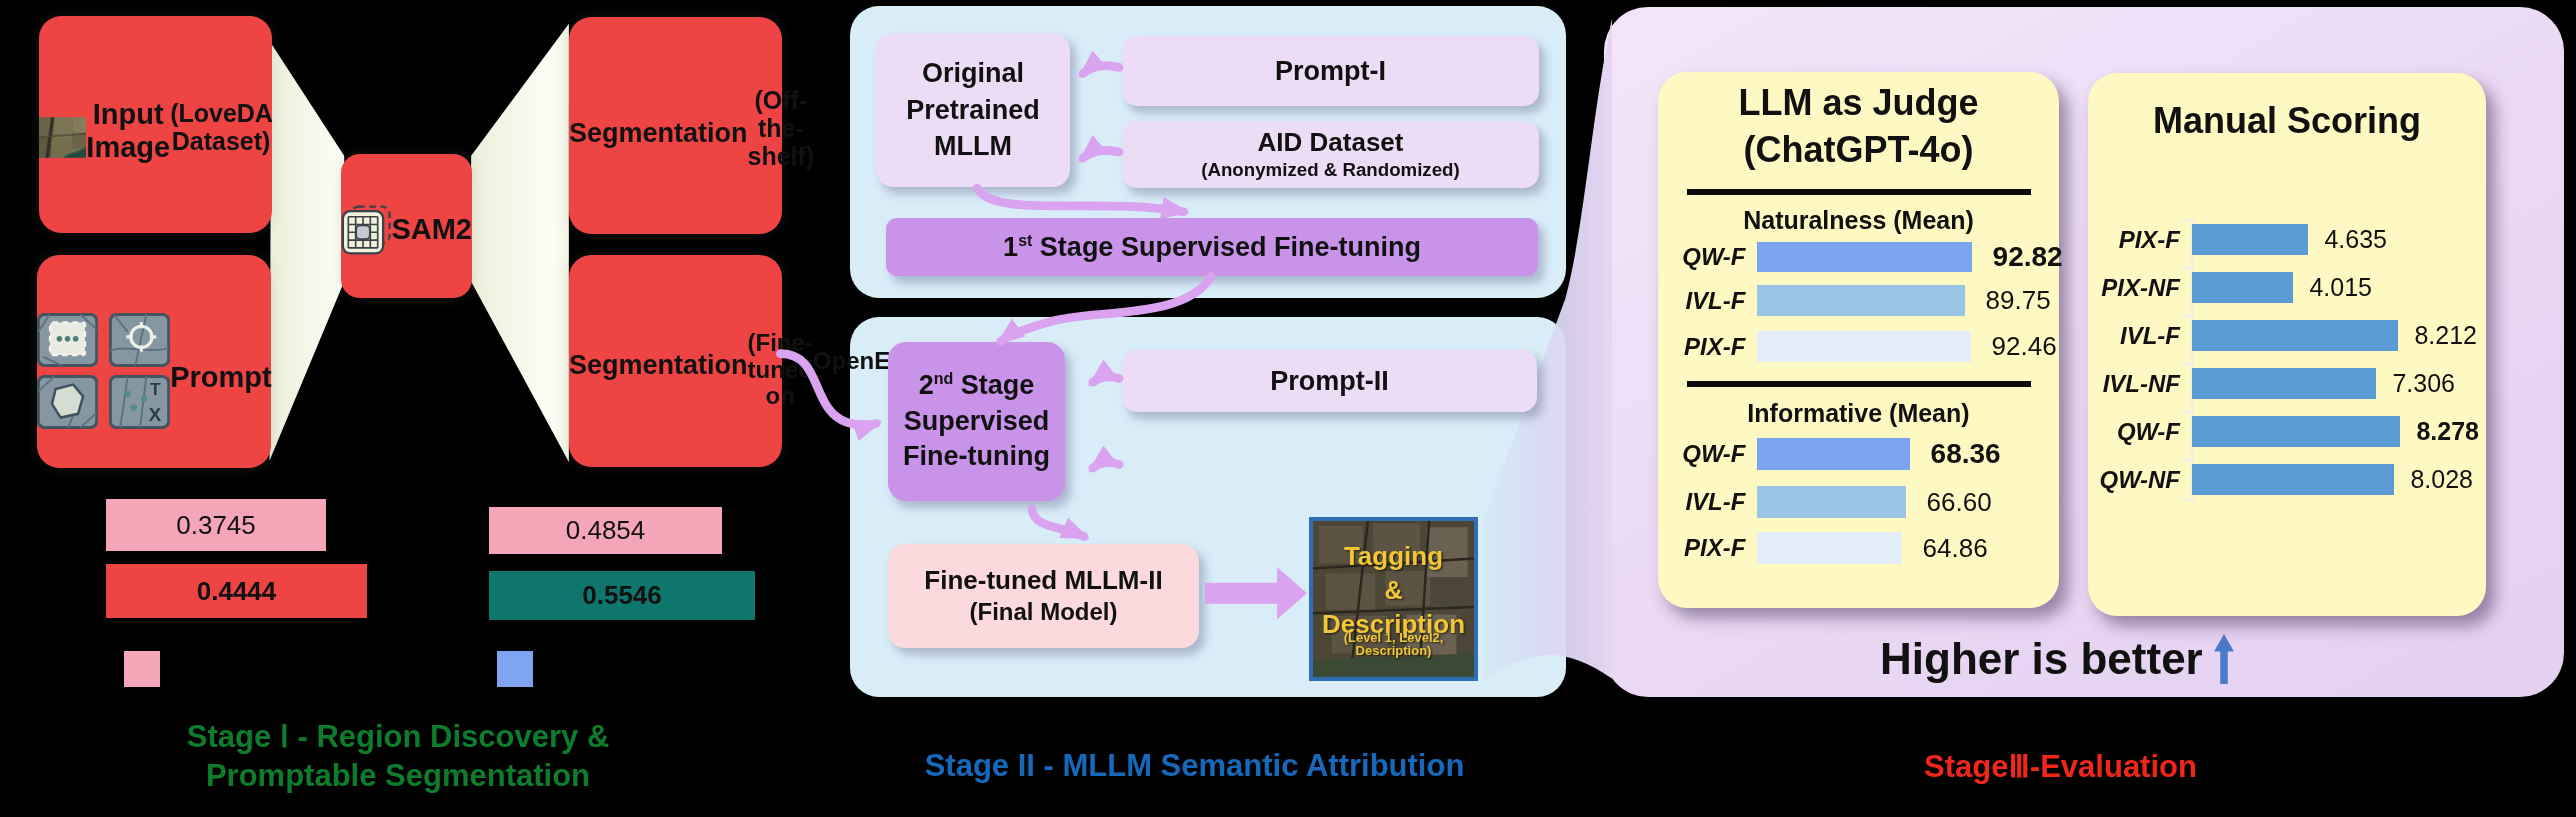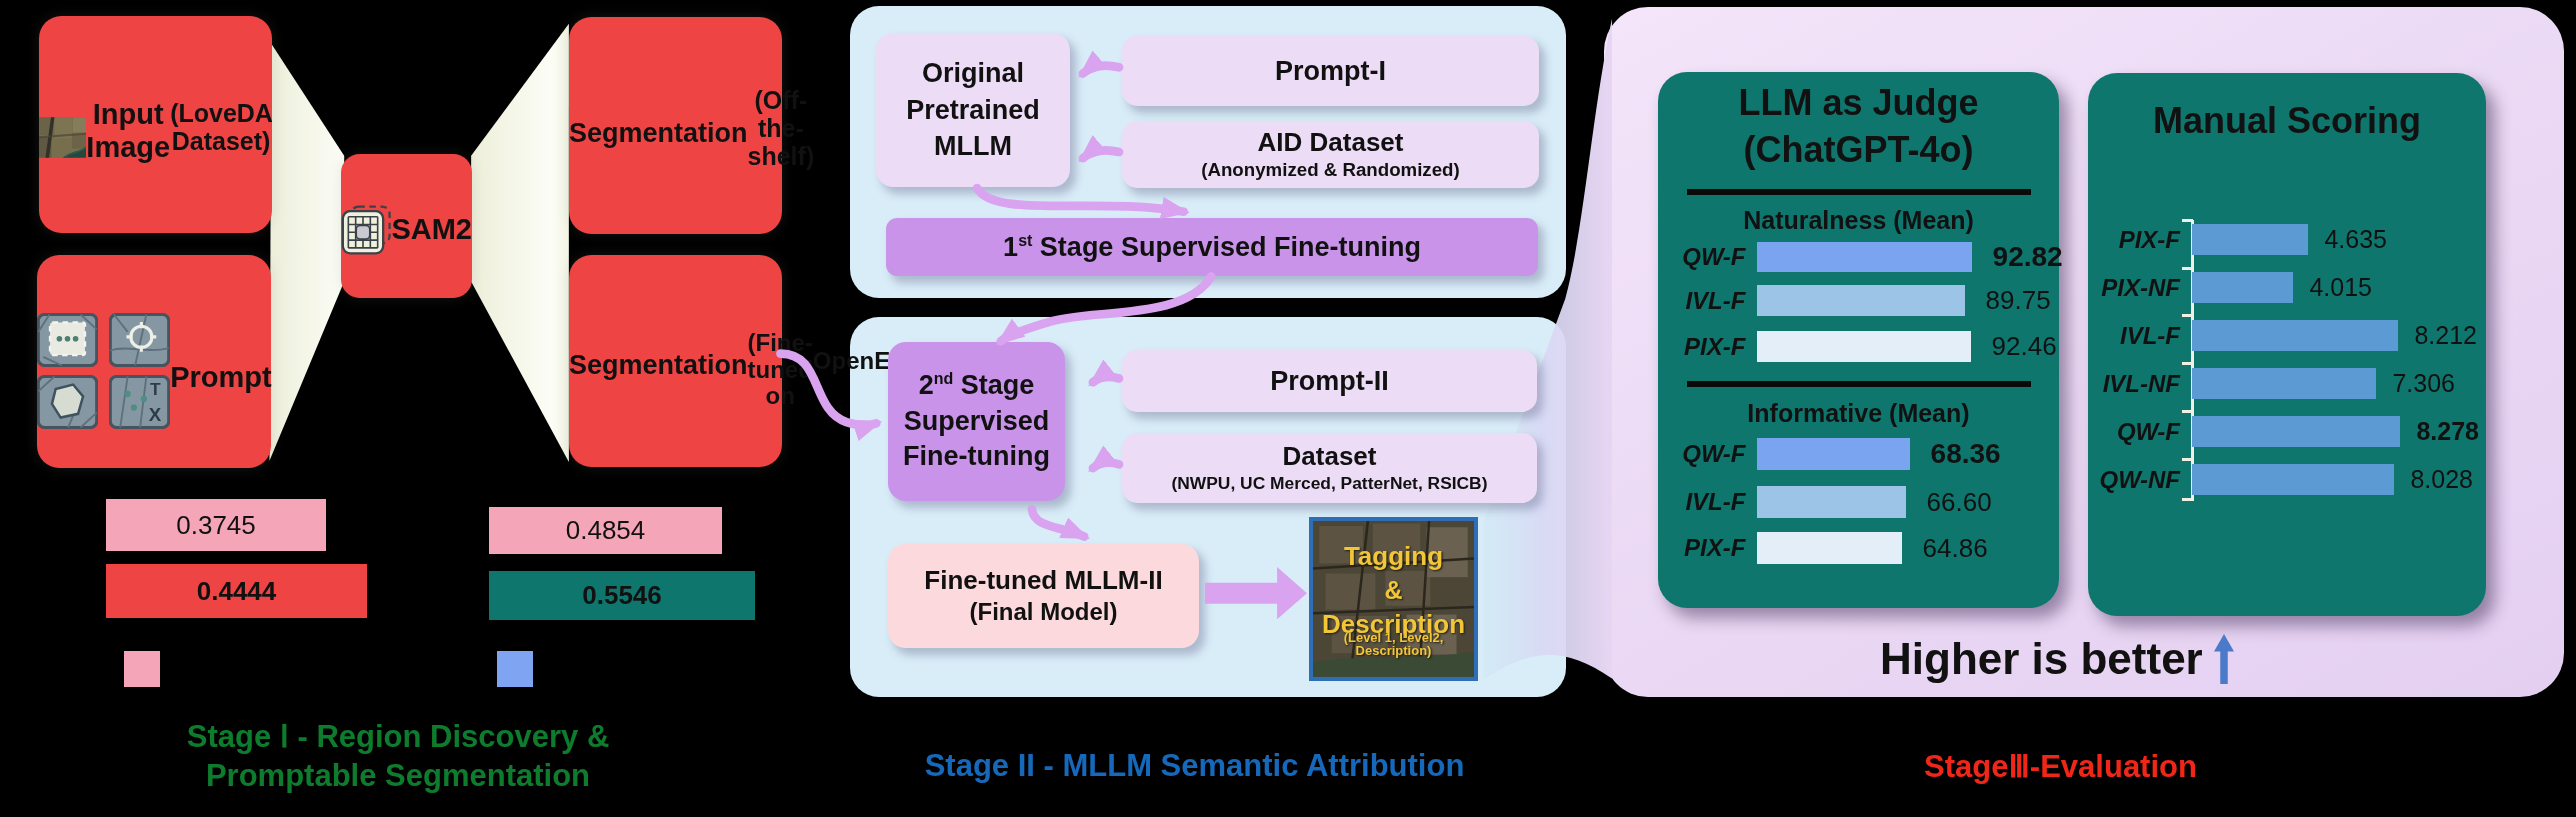--- a/index.html
+++ b/index.html
@@ -12,21 +12,21 @@
          align-items:center;box-shadow:0 0 13.7px rgba(120,120,110,.18);}
   .bt{font-weight:bold;text-align:center;line-height:1.12;}
   
   .panel-blue{position:absolute;background:#d9edf8;border-radius:29px;}
   .lav{position:absolute;background:#eddcf5;border-radius:15px;display:flex;flex-direction:column;
        align-items:center;justify-content:center;box-shadow:5.6px 6.8px 8.7px rgba(90,90,130,.35);}
   .orchid{background:#c893e9;}
   .pinkbox{background:#fbd9dd;}
   
   .panel-outer{position:absolute;background:linear-gradient(150deg,#f4e5fa 0%,#ead8f4 55%,#e4cff1 100%);border-radius:44px;}
-  .panel-inner{position:absolute;background:#0f766e;border-radius:29px;box-shadow:8.7px 10px 16px rgba(50,30,70,.45);}
+  .panel-inner{position:absolute;background:#fef9c3;border-radius:29px;box-shadow:8.7px 10px 16px rgba(50,30,70,.45);}
   .row{display:flex;align-items:center;position:absolute;}
   .jlabel{font-style:italic;font-weight:bold;font-size:24px;text-align:right;}
   .jbar{height:30.5px;flex:0 0 auto;}
   .jval{font-size:26px;margin-left:21px;white-space:nowrap;}
   .bold-row .jval{font-weight:bold;font-size:28px;}
   
   .sbar{position:absolute;display:flex;align-items:center;justify-content:center;
         font-size:26px;color:#111;}
   .sbar.bold-row{font-weight:bold;}
   .swatch{position:absolute;width:36px;height:36px;}
@@ -227,24 +227,20 @@
       <div><span>2</span><sup style="font-size:16px">nd</sup><span style="white-space:pre"> Stage</span></div>
       <div>Supervised</div>
       <div>Fine-tuning</div>
     </div>
   </div>
 
   <div class="lav" style="left:1122px;top:350px;width:415px;height:62px;z-index:3">
     <div class="bt" style="font-size:27px">Prompt-II</div>
   </div>
 
-  <div class="lav" style="left:1122px;top:433px;width:415px;height:70px;z-index:3">
-    <div class="bt" style="font-size:26px">Dataset</div>
-    <div class="bt" style="font-size:17.4px;margin-top:3.1px">(NWPU, UC Merced, PatterNet, RSICB)</div>
-  </div>
 
   <div class="lav pinkbox" style="left:888px;top:544px;width:311px;height:104px;border-radius:17.4px;z-index:3">
     <div class="bt" style="font-size:26px">Fine-tuned MLLM-II</div>
     <div class="bt" style="font-size:24px;margin-top:3.7px">(Final Model)</div>
   </div>
 
   <div class="abs" style="left:1309px;top:517px;width:161px;height:156px;border:4.4px solid #2f6eb5;z-index:4;background:#4c4637">
     <svg width="161" height="156" viewBox="0 0 258 250" style="position:absolute;left:0;top:0">
       <rect width="258" height="250" fill="#4c4637"></rect>
       <g fill="#5c5342">

